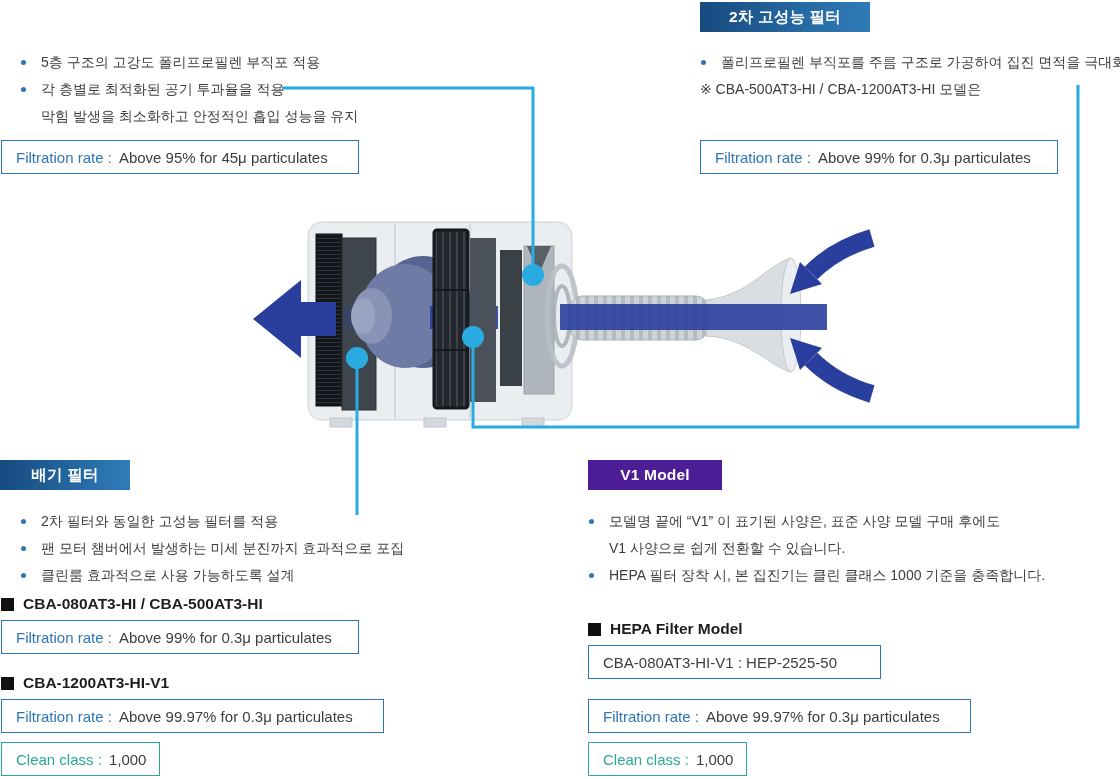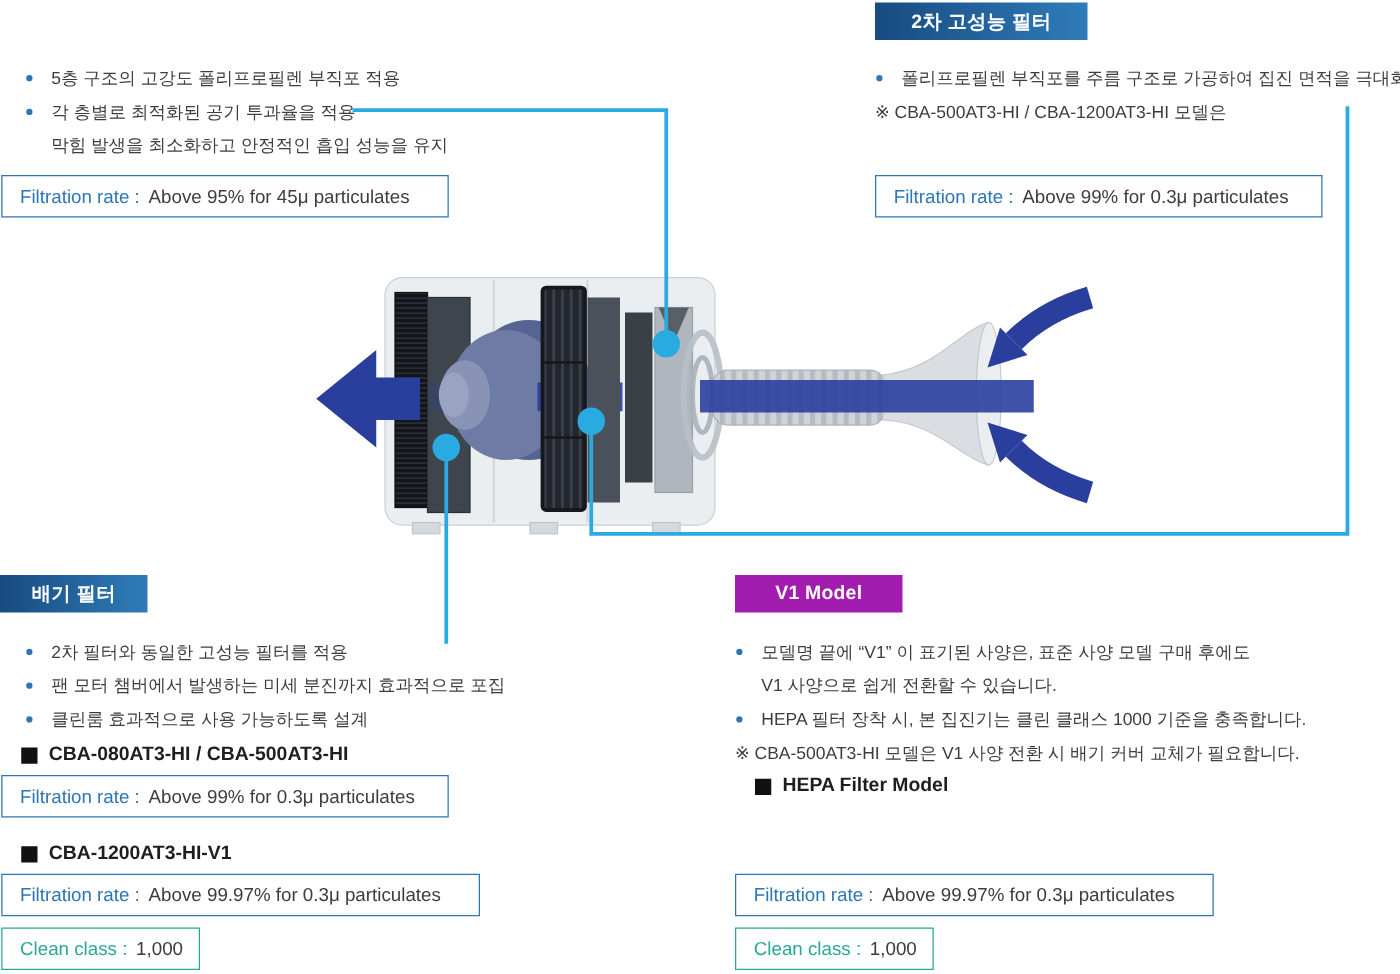--- a/index.html
+++ b/index.html
@@ -2,33 +2,33 @@
 <html><head>
 <meta charset="utf-8">
 <style>
   html,body{margin:0;padding:0;background:#fff;}
   .stage{position:relative;width:1120px;height:779px;background:#fff;overflow:hidden;
          font-family:"Liberation Sans","DejaVu Sans",sans-serif;color:#3d3d3d;}
   .diagram{position:absolute;left:0;top:0;width:1120px;height:779px;pointer-events:none;}
   .hdr{position:absolute;height:30px;background:linear-gradient(90deg,#174b80,#2f7cb9);
        color:#fff;display:flex;align-items:center;justify-content:center;
        font-size:15.5px;font-weight:700;letter-spacing:.2px;}
-  .hdr.gray{background:#a21caf;}
+  .hdr.gray{background:#4c1d95;}
   .li{position:absolute;display:flex;align-items:flex-start;gap:15px;
       font-size:14px;font-weight:500;line-height:21px;white-space:nowrap;color:#3d3d3d;}
   .bu{width:5px;height:5px;border-radius:50%;background:#2e75b6;margin-top:8px;flex:none;}
   .box{position:absolute;height:34px;box-sizing:border-box;border:1px solid #2e75b6;
        background:#fff;display:flex;align-items:center;padding:12px 14px;gap:7px;
        font-size:15px;white-space:nowrap;}
   .box .lbl{color:#2e75b6;}
   .box .val{color:#3d3d3d;}
   .box.teal{border-color:#2aa795;}
   .box.teal .lbl{color:#2aa795;}
   .model-h{position:absolute;display:flex;align-items:center;gap:9px;
-           font-size:15.5px;font-weight:700;color:#1e1e1e;white-space:nowrap;margin-left:16px;}
+           font-size:15.5px;font-weight:700;color:#1e1e1e;white-space:nowrap;}
   .sq{width:13px;height:13px;background:#111;flex:none;}
 </style>
 </head>
 <body>
 
 <div class="stage">
 
   <svg class="diagram" viewBox="0 0 1120 779" aria-hidden="true">
     <defs>
       <pattern id="hstripe" width="4" height="4" patternUnits="userSpaceOnUse">
@@ -140,21 +140,21 @@
     <span>폴리프로필렌 부직포를 주름 구조로 가공하여 집진 면적을 극대화</span>
   </div>
   <div class="li" style="left:700px;top:79px">
     <span>※ CBA-500AT3-HI / CBA-1200AT3-HI 모델은</span>
   </div>
   <div class="box" style="left:700px;top:140px;width:358px">
     <span class="lbl">Filtration rate :</span>
     <span class="val">Above 99% for 0.3μ particulates</span>
   </div>
 
-  <div class="hdr" style="left:0;top:460px;width:118px">
+  <div class="hdr" style="left:0;top:460px;width:130px">
     <span>배기 필터</span>
   </div>
   <div class="li" style="left:21px;top:511px">
     <span class="bu"></span>
     <span>2차 필터와 동일한 고성능 필터를 적용</span>
   </div>
   <div class="li" style="left:21px;top:538px">
     <span class="bu"></span>
     <span>팬 모터 챔버에서 발생하는 미세 분진까지 효과적으로 포집</span>
   </div>
@@ -190,27 +190,27 @@
     <span class="bu"></span>
     <span>모델명 끝에 “V1” 이 표기된 사양은, 표준 사양 모델 구매 후에도</span>
   </div>
   <div class="li" style="left:609px;top:538px">
     <span>V1 사양으로 쉽게 전환할 수 있습니다.</span>
   </div>
   <div class="li" style="left:589px;top:565px">
     <span class="bu"></span>
     <span>HEPA 필터 장착 시, 본 집진기는 클린 클래스 1000 기준을 충족합니다.</span>
   </div>
-  <div class="li" style="left:588px;top:592px">
-    <span>※ CBA-500AT3-HI 모델은 V1 사양 전환 시 배기 커버 교체가 필요합니다.</span>
-  </div>
   <div class="model-h" style="left:588px;top:620px">
     <span class="sq"></span>
     <span>HEPA Filter Model</span>
   </div>
+  <div class="box" style="left:588px;top:645px;width:293px">
+    <span class="val">CBA-080AT3-HI-V1 : HEP-2525-50</span>
+  </div>
   <div class="box" style="left:588px;top:699px;width:383px">
     <span class="lbl">Filtration rate :</span>
     <span class="val">Above 99.97% for 0.3μ particulates</span>
   </div>
   <div class="box teal" style="left:588px;top:742px;width:159px">
     <span class="lbl">Clean class :</span>
     <span class="val">1,000</span>
   </div>
 
 </div>

